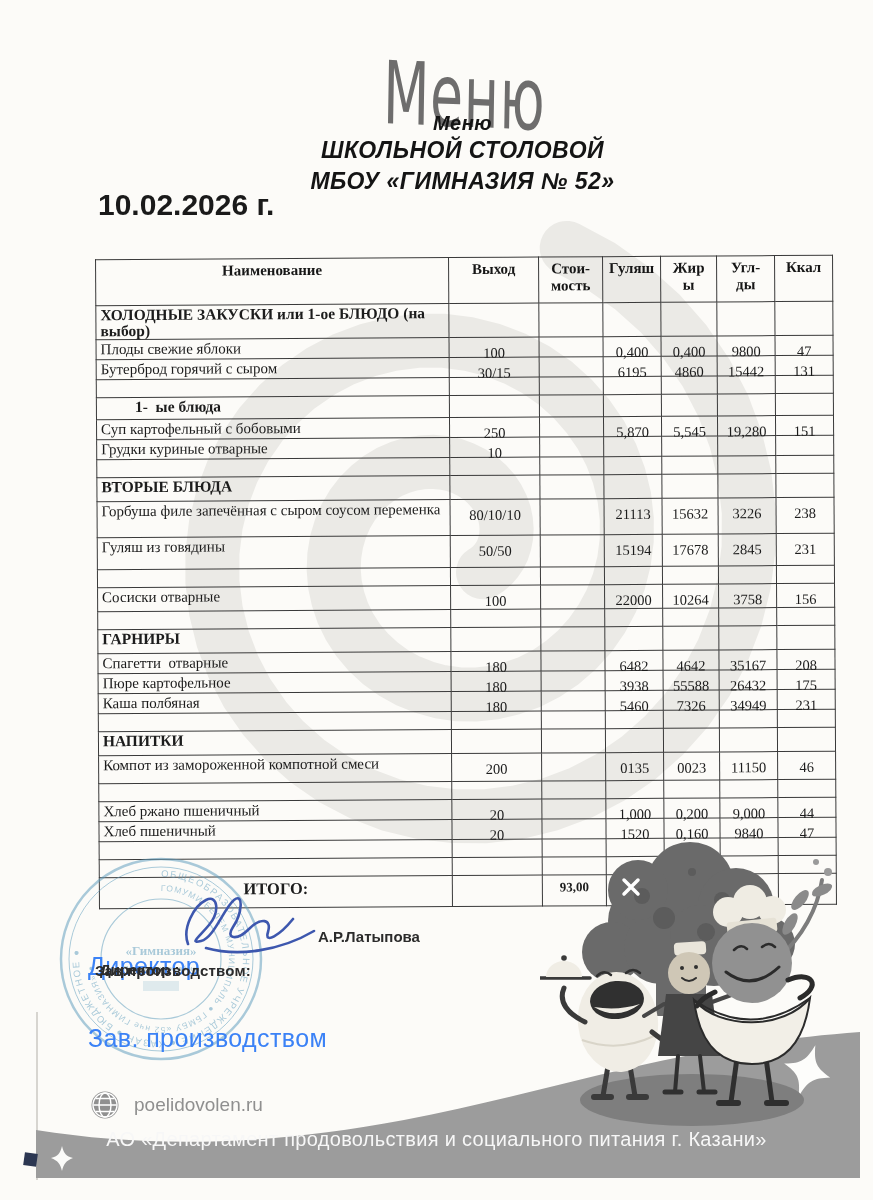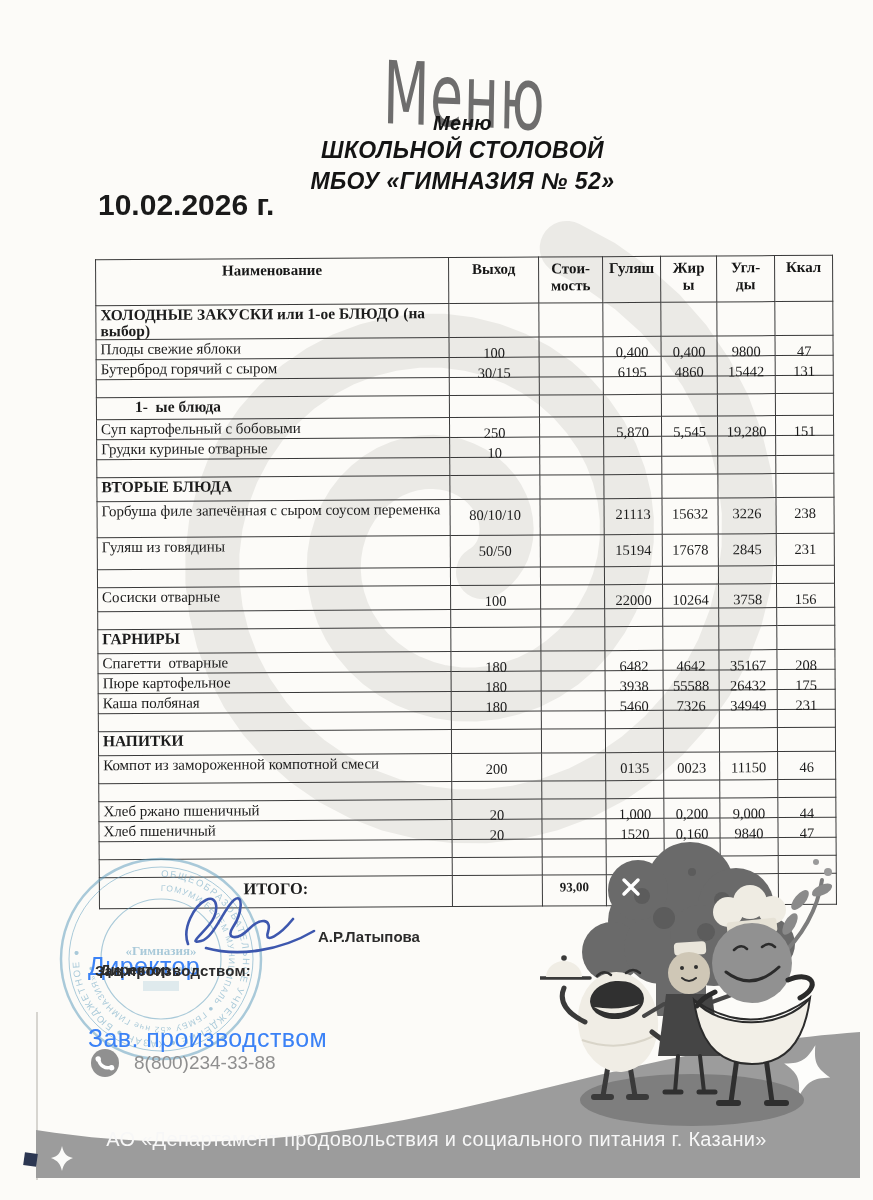--- a/index.html
+++ b/index.html
@@ -372,30 +372,30 @@
       <path d="M10,54 C4,38 16,16 28,10 C40,4 42,22 31,35 C21,47 11,54 23,51 C36,48 46,18 56,10 C66,2 64,24 55,37 C47,49 59,51 71,39 C83,27 94,29 90,42 C86,55 102,45 115,29"></path>
       <path d="M28,58 C60,67 102,61 136,41"></path>
     </g>
   </svg>
   <div class="sig-label director-name">А.Р.Латыпова</div>
   <div class="sig-label production-label">Зав.производством:</div>
 
   <div class="role role1">Директор</div>
   <div class="role role3">Зав. производством</div>
 
-  <div class="contact phone">
+  <div class="contact site">
     <svg width="30" height="30" viewBox="0 0 30 30">
-      <circle cx="15" cy="15" r="14" fill="#909090"></circle>
-      <g transform="rotate(-12 15 15)">
-        <path d="M9.5,10.5 a9.5,9.5 0 0 0 10,10" stroke="#ffffff" stroke-width="3.4" fill="none" stroke-linecap="round"></path>
-        <circle cx="9.2" cy="9.6" r="2.7" fill="#ffffff"></circle>
-        <circle cx="20.5" cy="21" r="2.7" fill="#ffffff"></circle>
+      <circle cx="15" cy="15" r="13.5" fill="#909090"></circle>
+      <g stroke="#ffffff" stroke-width="1.4" fill="none">
+        <circle cx="15" cy="15" r="12"></circle>
+        <ellipse cx="15" cy="15" rx="6" ry="12"></ellipse>
+        <path d="M3.5,15 h23 M5.5,8.5 h19 M5.5,21.5 h19"></path>
       </g>
     </svg>
-    <span>8(800)234-33-88</span>
+    <span>poelidovolen.ru</span>
   </div>
 
   <svg class="footer-wave" width="873" height="200" viewBox="0 1000 873 200">
     <path d="M36,1130 C150,1148 266,1146 404,1120 C560,1090 672,1046 860,1032 L860,1178 L36,1178 Z" fill="#9c9c9c"></path>
     <path d="M807,1044 C811,1061 815,1065 831,1070 C815,1076 811,1080 807,1098 C803,1080 799,1076 783,1071 C799,1066 803,1061 807,1044 Z" fill="#fdfdfb" transform="rotate(18 807 1071)"></path>
     <path d="M62,1146 C64,1154 66,1156 73,1158 C66,1161 64,1163 62,1171 C60,1163 58,1161 51,1158 C58,1156 60,1154 62,1146 Z" fill="#fbfbf9"></path>
   </svg>
 
   <svg class="mascots" width="333" height="300" viewBox="540 840 333 300">
 

